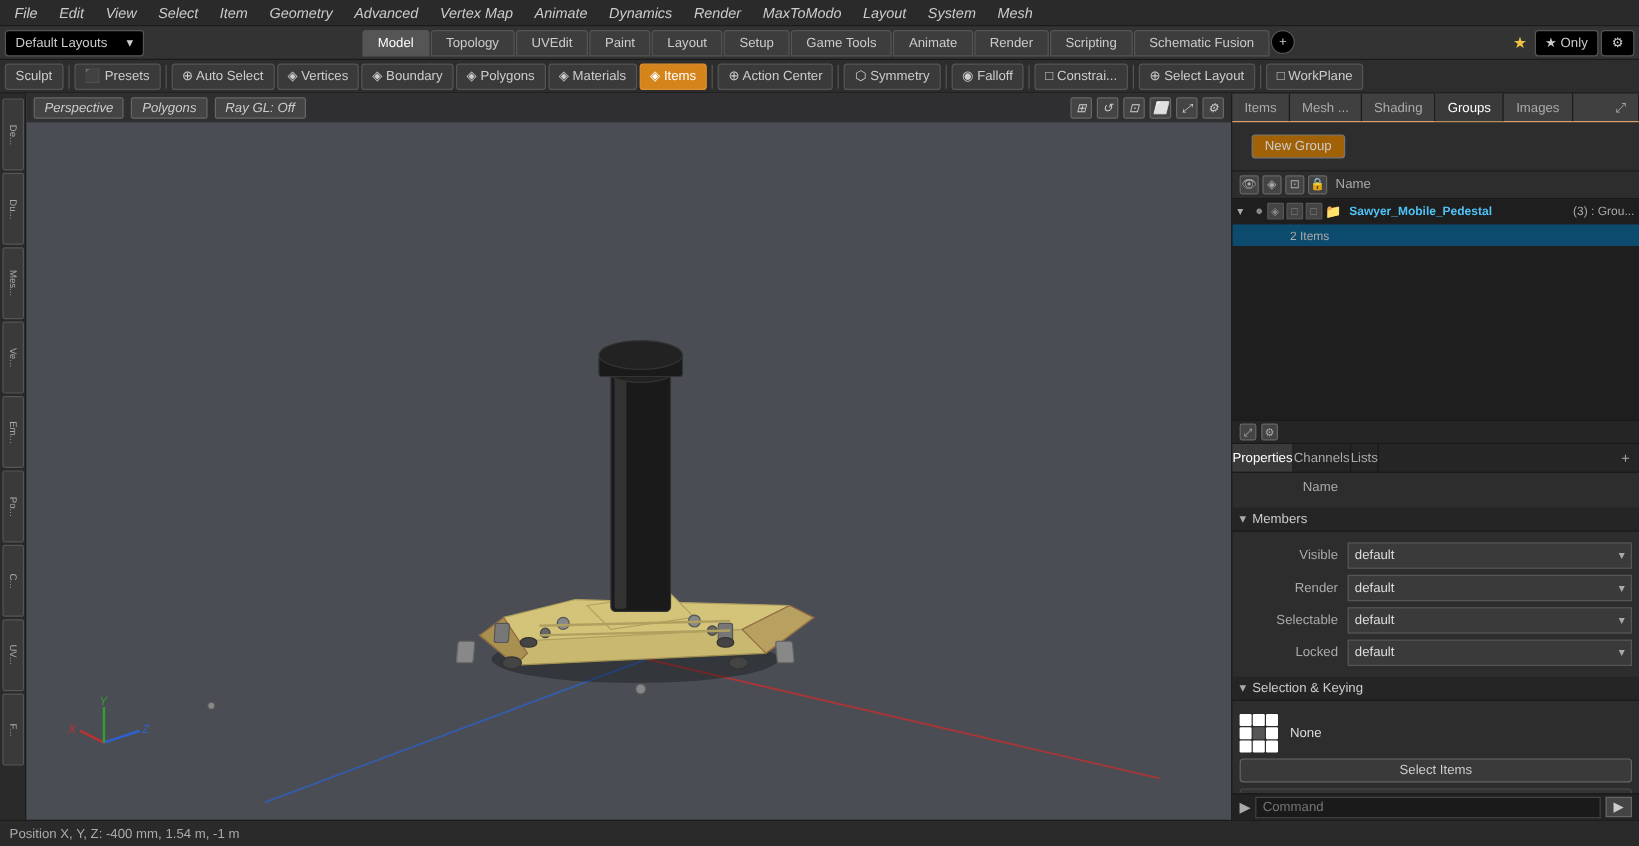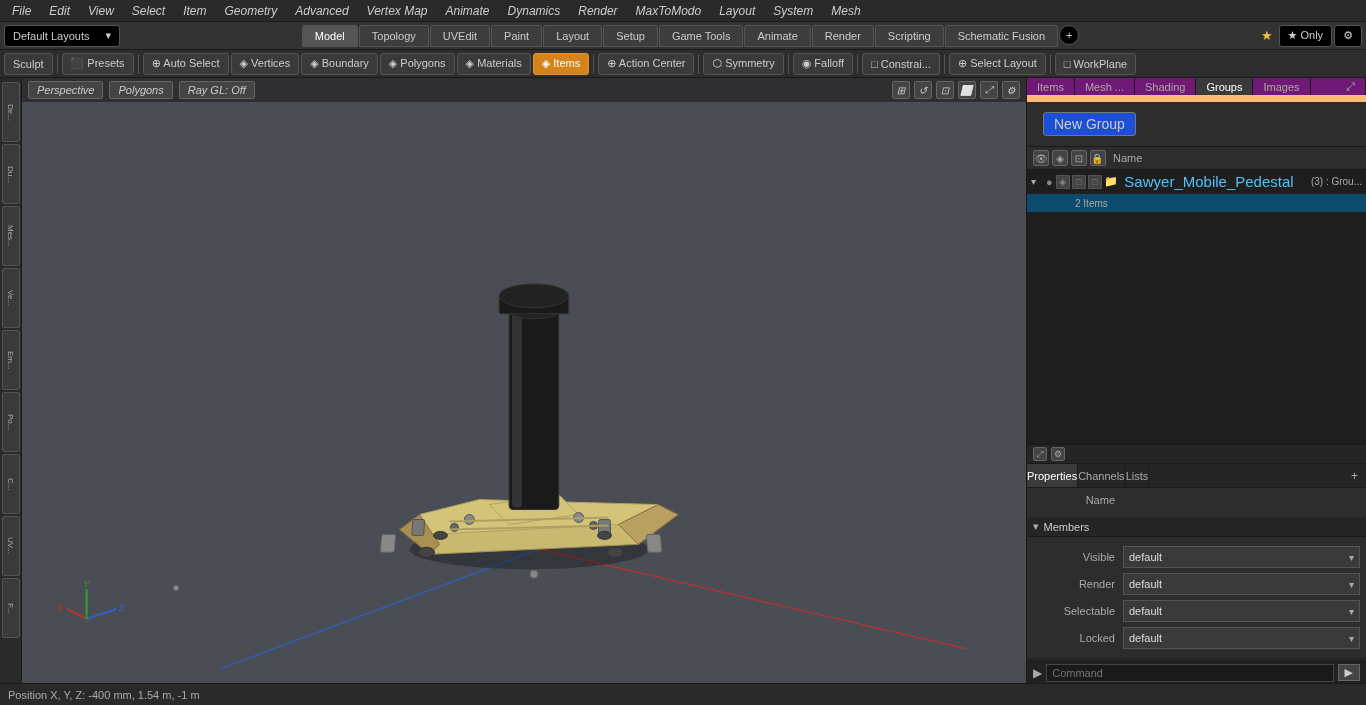--- a/index.html
+++ b/index.html
@@ -38,32 +38,32 @@
     .vp-icons { display: flex; gap: 4px; margin-left: auto; }
     .vp-icon { width: 18px; height: 18px; background: #444; border: 1px solid #666; border-radius: 2px; cursor: pointer; display: flex; align-items: center; justify-content: center; color: #ccc; font-size: 10px; }
 
     
     #status-bar { background: #2a2a2a; height: 22px; border-top: 1px solid #1a1a1a; display: flex; align-items: center; padding: 0 8px; font-size: 11px; color: #aaa; }
 
     
     #right-panel { width: 340px; background: #2d2d2d; border-left: 1px solid #1a1a1a; display: flex; flex-direction: column; }
 
     
-    #rp-top-tabs { display: flex; background: #701a75; border-bottom: 7px solid #fdba74; height: 24px; }
+    #rp-top-tabs { display: flex; background: #404040; border-bottom: 1px solid #fdba74; height: 24px; }
     .rp-top-tab { padding: 0 10px; cursor: pointer; color: #aaa; font-size: 11px; display: flex; align-items: center; border-right: 1px solid #1a1a1a; }
     .rp-top-tab.active { background: #3a3a3a; color: #fff; }
     .rp-top-tab-spacer { flex: 1; }
 
     
-    #new-group-btn { margin: 6px 8px; padding: 3px 10px; background: #1d4ed8; border: 1px solid #777; border-radius: 3px; cursor: pointer; color: #ccc; font-size: 14px; display: inline-block; }
+    #new-group-btn { margin: 6px 8px; padding: 3px 10px; background: #a16207; border: 1px solid #777; border-radius: 3px; cursor: pointer; color: #ccc; font-size: 11px; display: inline-block; }
 
     
     #group-list { background: #2a2a2a; flex: 1; overflow-y: auto; }
     .group-item { display: flex; align-items: center; padding: 3px 4px; border-bottom: 1px solid #222; cursor: pointer; gap: 3px; }
-    .group-name { color: #4fc3f7; font-size: 15px; font-weight: normal; flex: 1; }
+    .group-name { color: #4fc3f7; font-size: 10px; font-weight: bold; flex: 1; }
     .group-count { color: #aaa; font-size: 10px; }
     .group-sub { color: #aaa; font-size: 10px; padding-left: 20px; }
 
     
     #props-panel { border-top: 1px solid #1a1a1a; }
     #props-tabs { display: flex; align-items: center; background: #252525; height: 24px; border-bottom: 1px solid #1a1a1a; }
     .props-tab { padding: 0 0; cursor: pointer; color: #aaa; font-size: 11px; display: flex; align-items: center; height: 100%; border-right: 1px solid #1a1a1a; }
     .props-tab.active { background: #3a3a3a; color: #fff; }
     .props-plus { margin-left: auto; padding: 0 8px; cursor: pointer; color: #aaa; }
 
@@ -385,20 +385,42 @@
             <span class="prop-select-arrow">▾</span>
           </div>
         </div>
       </div>
 
       <div class="section-header">
         <span class="section-arrow">▾</span>
         <span>Selection &amp; Keying</span>
       </div>
 
+      <div id="sel-keying">
+        <div class="sel-keying-row">
+          <div class="keying-grid">
+            <div class="keying-dot active"></div>
+            <div class="keying-dot active"></div>
+            <div class="keying-dot active"></div>
+            <div class="keying-dot active"></div>
+            <div class="keying-dot"></div>
+            <div class="keying-dot active"></div>
+            <div class="keying-dot active"></div>
+            <div class="keying-dot active"></div>
+            <div class="keying-dot active"></div>
+          </div>
+          <span class="sel-label">None</span>
+        </div>
+        <div style="margin-bottom:5px;">
+          <div class="sel-btn" style="width:100%; text-align:center; margin-bottom:3px;">Select Items</div>
+        </div>
+        <div>
+          <div class="sel-btn disabled" style="width:100%; text-align:center;">Select Channels</div>
+        </div>
+      </div>
     </div>
 
     <div id="cmd-bar" style="position:absolute; bottom:0; left:0; right:0;">
       <span class="cmd-expand">▶</span>
       <input class="cmd-input" type="text" placeholder="Command" style="">
       <button class="cmd-btn">▶</button>
     </div>
   </div>
 
 </div>

